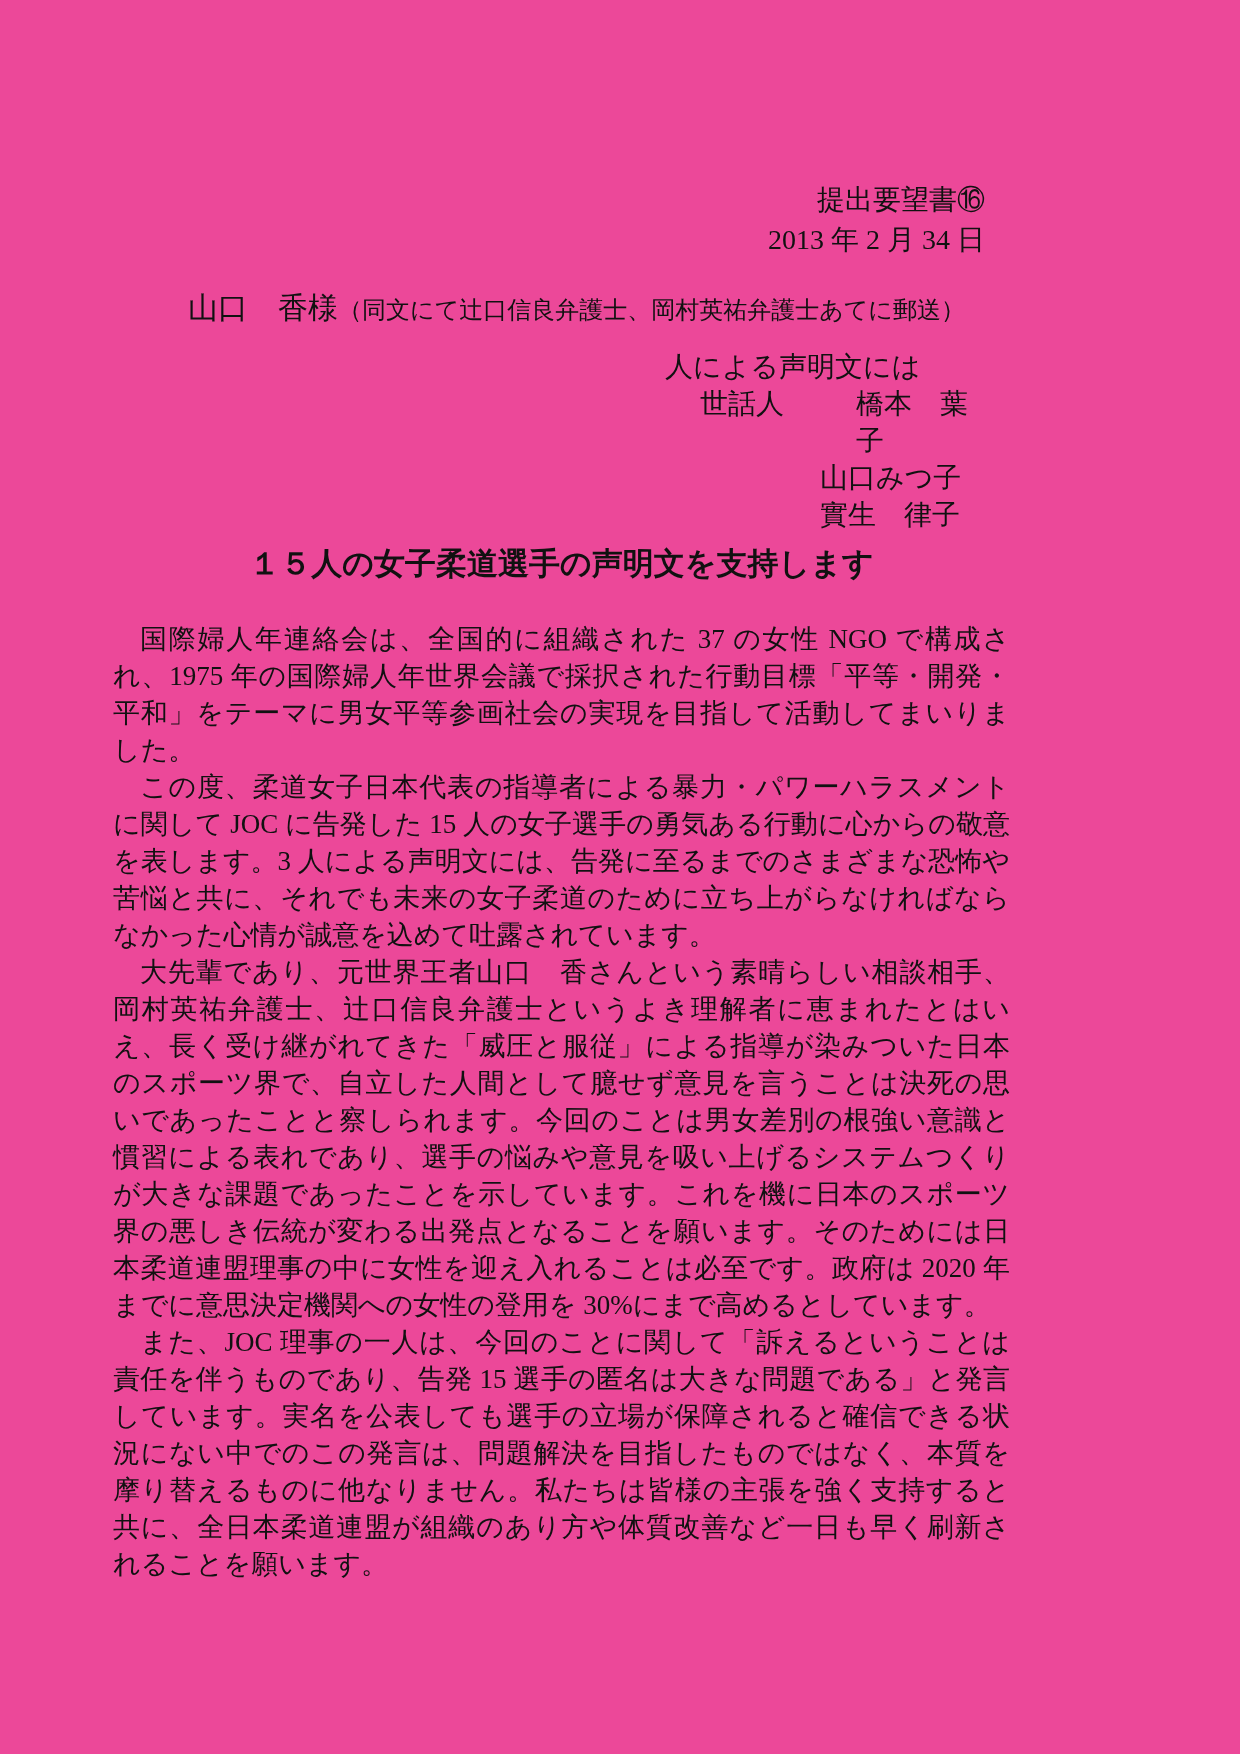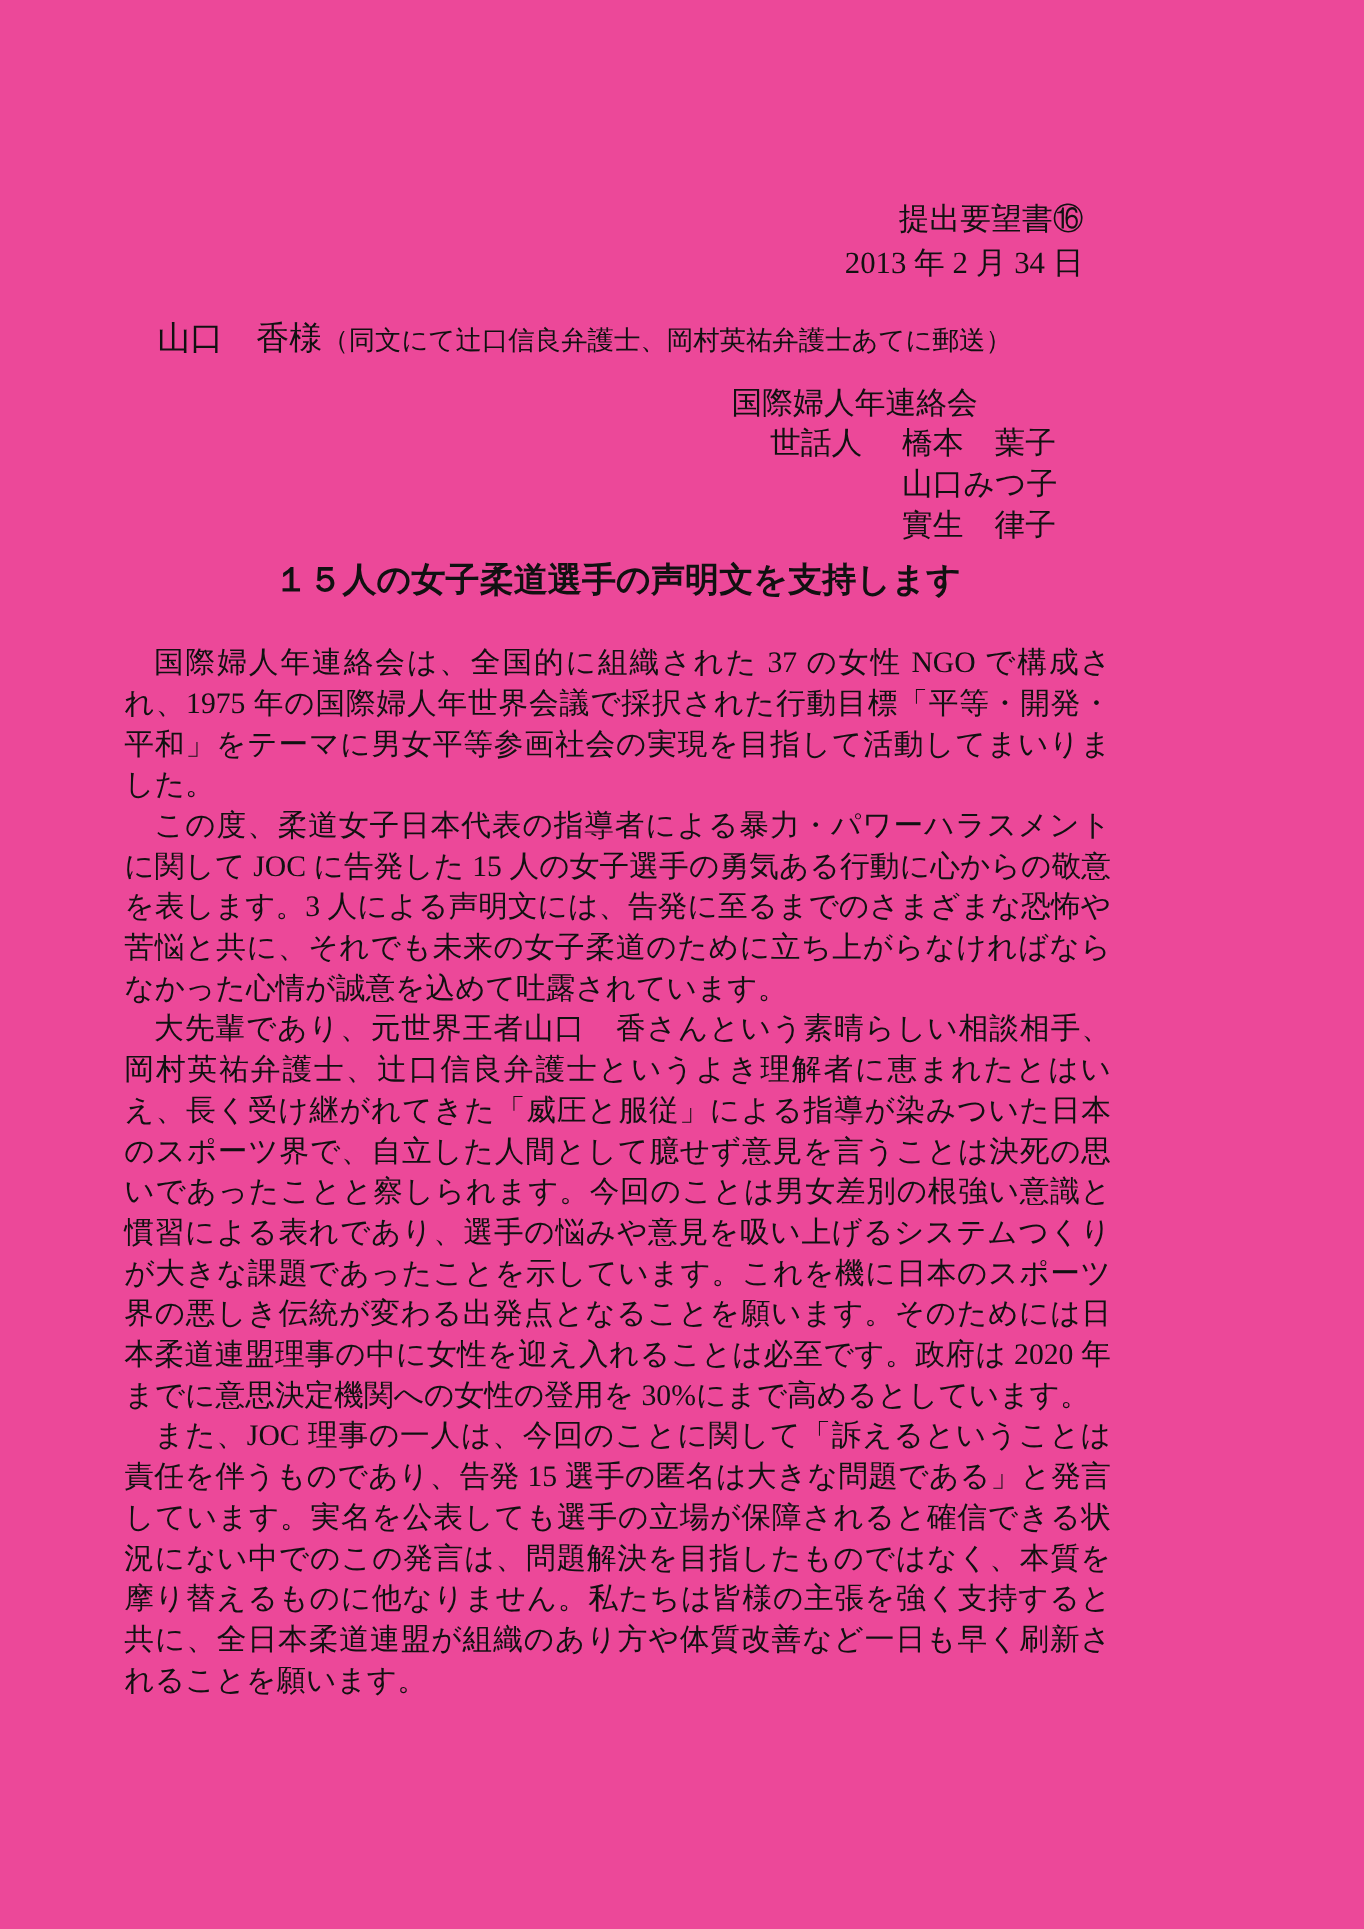--- a/index.html
+++ b/index.html
@@ -27,34 +27,36 @@
     padding-right: 25px;
     font-size: 28px;
     line-height: 40px;
   }
   .addressee-line {
     margin-top: 28px;
     margin-left: 30px;
     font-size: 30px;
     line-height: 40px;
     white-space: nowrap;
+    text-align: center;
   }
   .addressee-note {
     font-size: 24px;
   }
   .sender-block {
     width: 320px;
     margin-left: auto;
     margin-right: 25px;
     margin-top: 18px;
     font-size: 28px;
     line-height: 37px;
   }
   .sender-row {
     display: flex;
+    gap: 36px;
   }
   .sender-role {
     margin-left: 35px;
     width: 120px;
     flex: 0 0 auto;
   }
   .sender-name-indent {
     padding-left: 155px;
   }
   .doc-title {
@@ -82,21 +84,21 @@
   <div class="content">
 
     <div class="header-block">
       <div>提出要望書⑯</div>
       <div>2013 年 2 月 34 日</div>
     </div>
 
     <div class="addressee-line"><span>山口　香様</span><span class="addressee-note">（同文にて辻口信良弁護士、岡村英祐弁護士あてに郵送）</span></div>
 
     <div class="sender-block">
-      <div>国際婦人年連絡会</div>
+      <div>人による声明文には</div>
       <div class="sender-row">
         <span class="sender-role">世話人</span>
         <span>橋本　葉子</span>
       </div>
       <div class="sender-name-indent">山口みつ子</div>
       <div class="sender-name-indent">實生　律子</div>
     </div>
 
     <div class="doc-title">
       <div>１５人の女子柔道選手の声明文を支持します</div>

